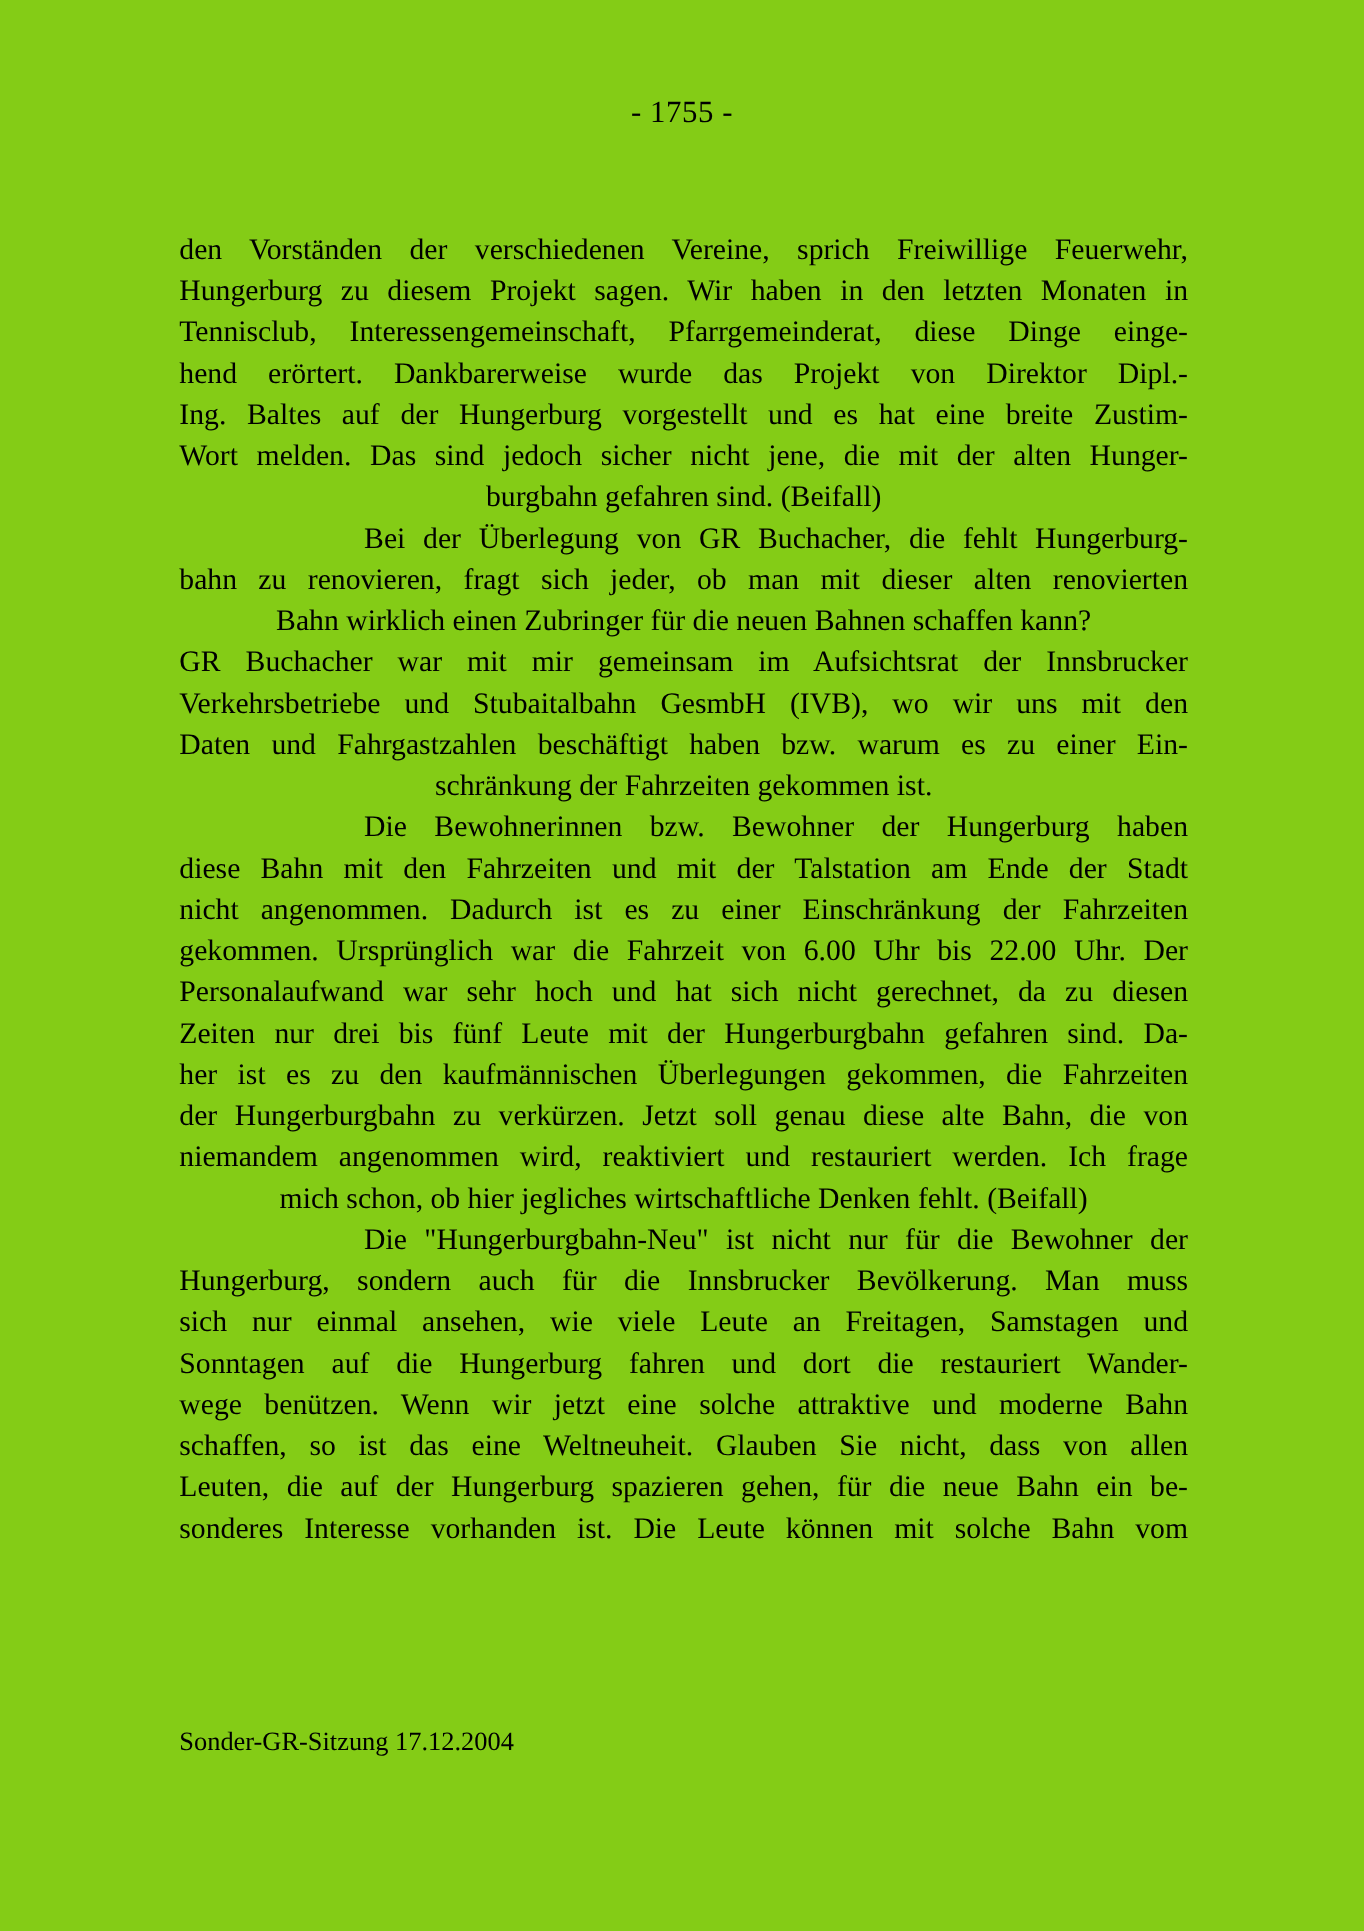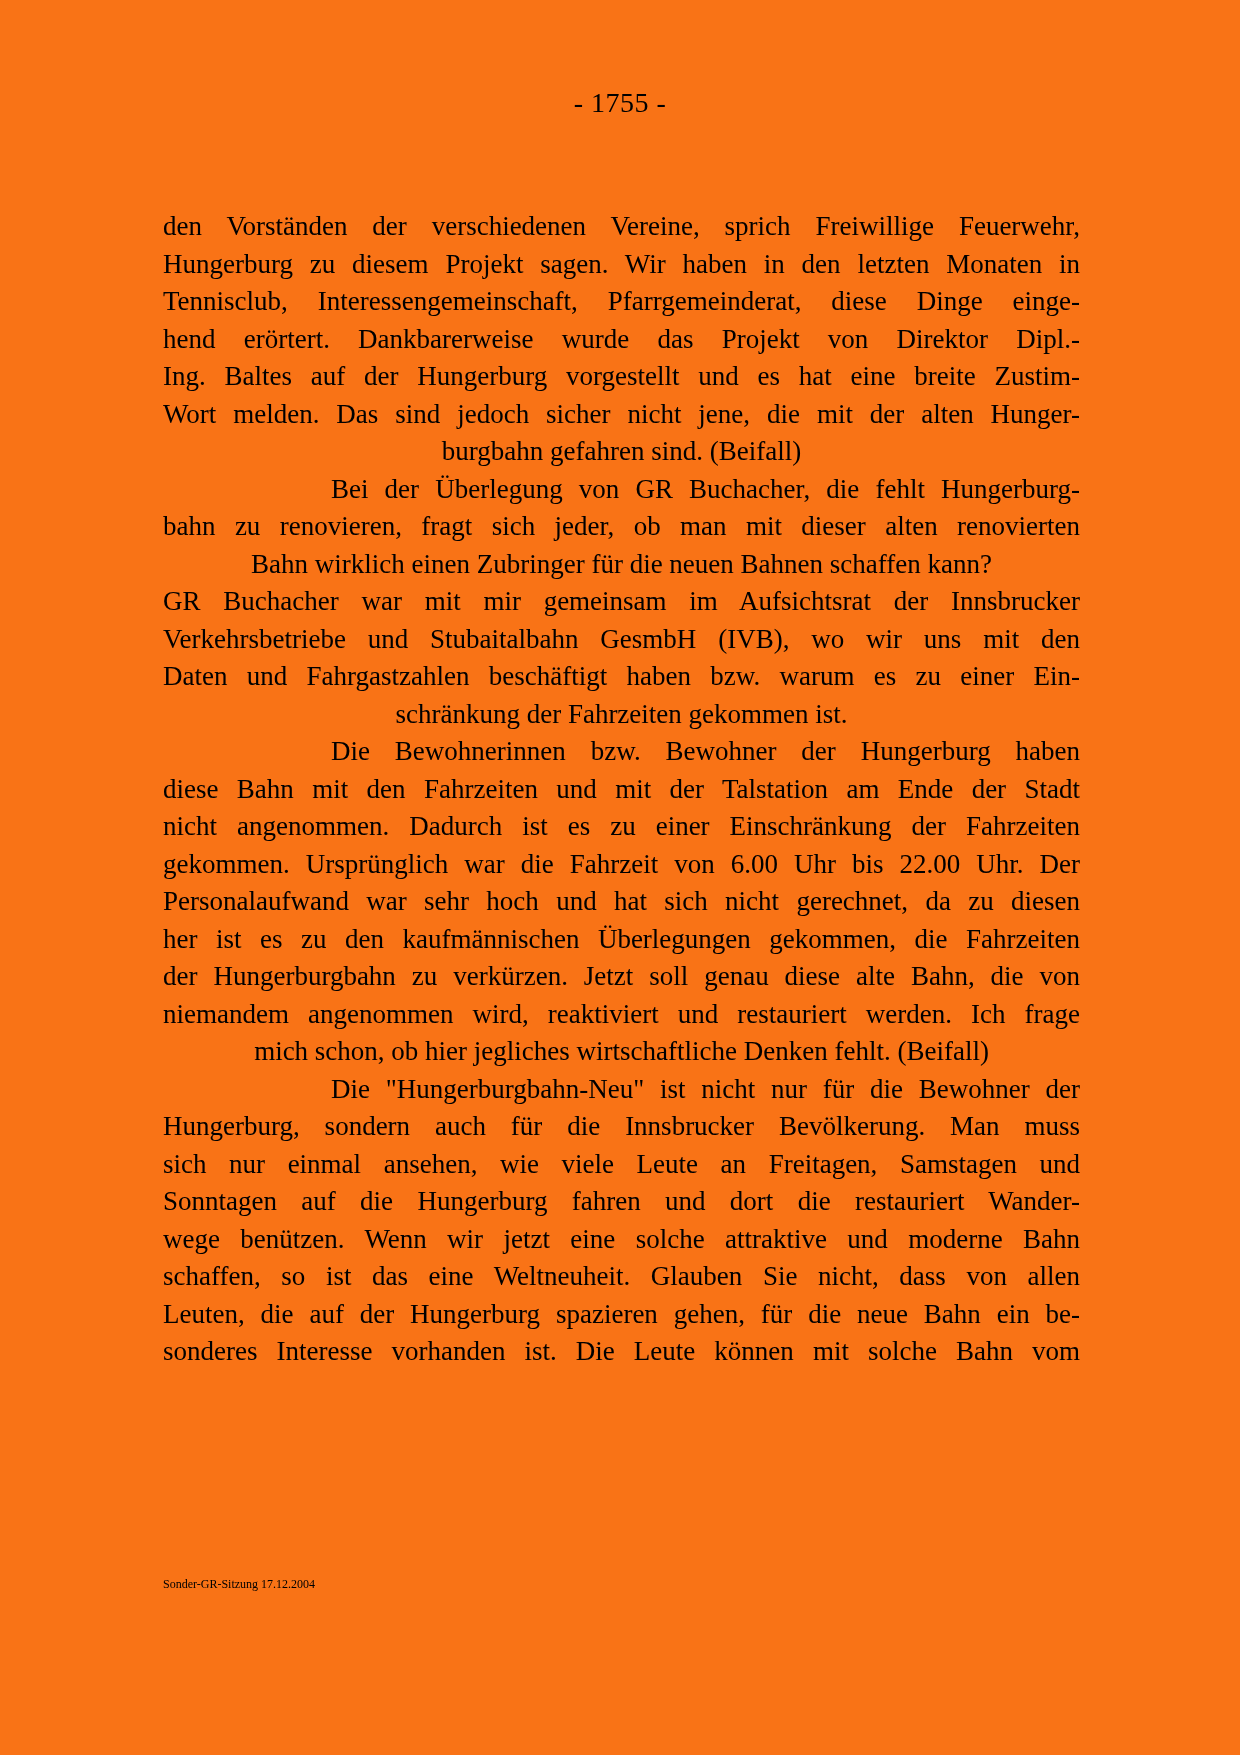--- a/index.html
+++ b/index.html
@@ -11,21 +11,21 @@
     position: relative;
     width: 1240px;
     height: 1755px;
     overflow: hidden;
     font-family: "Liberation Serif", serif;
     color: #000000;
   }
   .page {
     position: absolute;
     inset: 0;
-    background: #f97316;
+    background: #84cc16;
   }
   .page-number {
     position: absolute;
     top: 88px;
     left: 0;
     width: 1240px;
     text-align: center;
     font-size: 28px;
     line-height: 30px;
     letter-spacing: 0.5px;
@@ -47,21 +47,21 @@
     -moz-text-align-last: justify;
     text-align-last: justify;
   }
   .text-block .line.indent {
     padding-left: 168px;
   }
   .footer {
     position: absolute;
     top: 1572px;
     left: 163px;
-    font-size: 12px;
+    font-size: 24px;
     line-height: 24px;
   }
 </style>
 </head>
 <body>
 
 <div class="page">
   <div class="page-number">- 1755 -</div>
 
   <div class="text-block">
@@ -77,20 +77,21 @@
       <div class="line">Bahn wirklich einen Zubringer für die neuen Bahnen schaffen kann?</div>
       <div class="line just">GR Buchacher war mit mir gemeinsam im Aufsichtsrat der Innsbrucker</div>
       <div class="line just">Verkehrsbetriebe und Stubaitalbahn GesmbH (IVB), wo wir uns mit den</div>
       <div class="line just">Daten und Fahrgastzahlen beschäftigt haben bzw. warum es zu einer Ein-</div>
       <div class="line">schränkung der Fahrzeiten gekommen ist.</div>
       <div class="line indent just">Die Bewohnerinnen bzw. Bewohner der Hungerburg haben</div>
       <div class="line just">diese Bahn mit den Fahrzeiten und mit der Talstation am Ende der Stadt</div>
       <div class="line just">nicht angenommen. Dadurch ist es zu einer Einschränkung der Fahrzeiten</div>
       <div class="line just">gekommen. Ursprünglich war die Fahrzeit von 6.00 Uhr bis 22.00 Uhr. Der</div>
       <div class="line just">Personalaufwand war sehr hoch und hat sich nicht gerechnet, da zu diesen</div>
+      <div class="line just">Zeiten nur drei bis fünf Leute mit der Hungerburgbahn gefahren sind. Da-</div>
       <div class="line just">her ist es zu den kaufmännischen Überlegungen gekommen, die Fahrzeiten</div>
       <div class="line just">der Hungerburgbahn zu verkürzen. Jetzt soll genau diese alte Bahn, die von</div>
       <div class="line just">niemandem angenommen wird, reaktiviert und restauriert werden. Ich frage</div>
       <div class="line">mich schon, ob hier jegliches wirtschaftliche Denken fehlt. (Beifall)</div>
       <div class="line indent just">Die "Hungerburgbahn-Neu" ist nicht nur für die Bewohner der</div>
       <div class="line just">Hungerburg, sondern auch für die Innsbrucker Bevölkerung. Man muss</div>
       <div class="line just">sich nur einmal ansehen, wie viele Leute an Freitagen, Samstagen und</div>
       <div class="line just">Sonntagen auf die Hungerburg fahren und dort die restauriert Wander-</div>
       <div class="line just">wege benützen. Wenn wir jetzt eine solche attraktive und moderne Bahn</div>
       <div class="line just">schaffen, so ist das eine Weltneuheit. Glauben Sie nicht, dass von allen</div>

